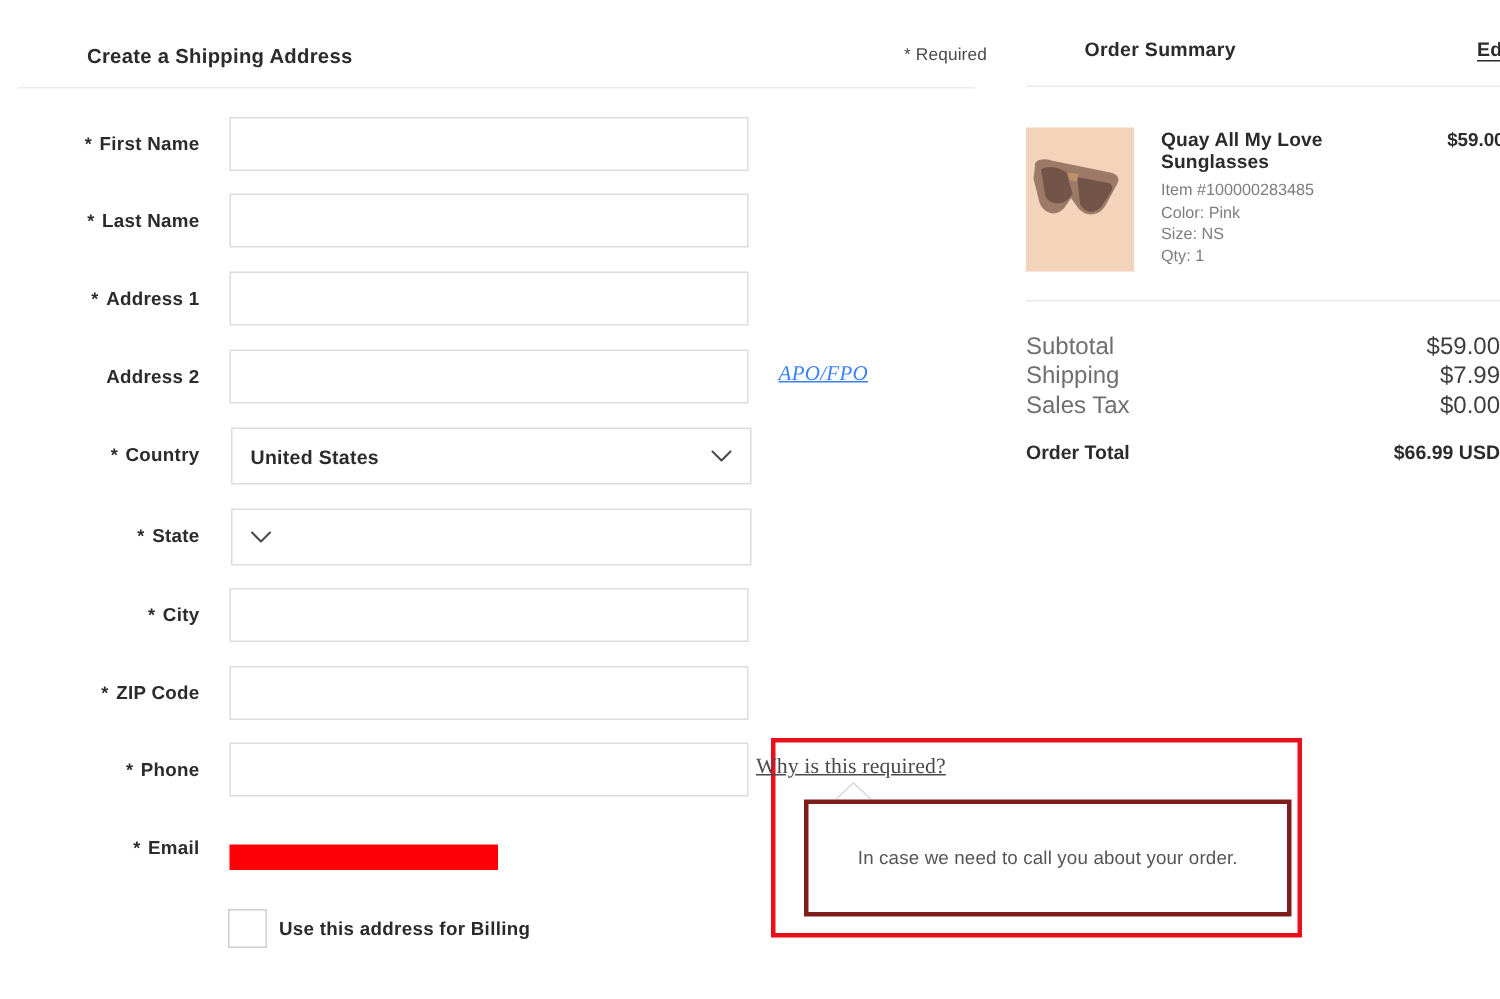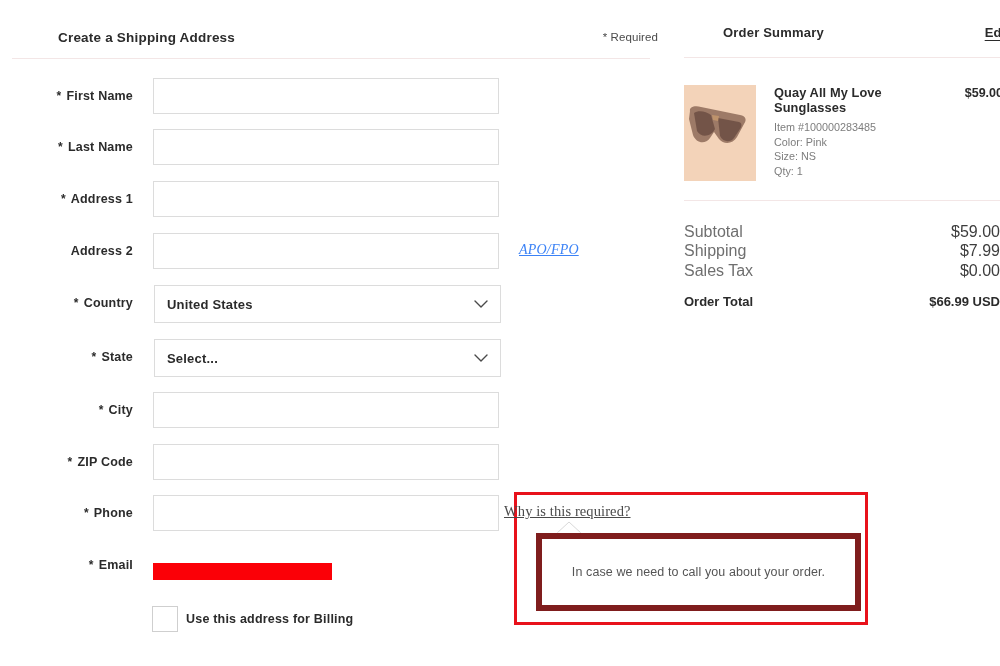--- a/index.html
+++ b/index.html
@@ -103,21 +103,21 @@
   }
   .why-link {
     position: absolute; left: 504px; top: 503px;
     font-family: "Liberation Serif", serif;
     font-size: 14.5px; color: #4a4a4a;
     text-decoration: underline; letter-spacing: .1px;
   }
   .tip {
     position: absolute; left: 536px; top: 533px;
     width: 325px; height: 78px;
-    border: 6px solid #7f1d1d; background: #fff;
+    border: 3px solid #7f1d1d; background: #fff;
     display: flex; align-items: center; justify-content: center;
   }
   .tip-txt { font-size: 12.5px; color: #555555; letter-spacing: .1px; }
   .tip-arrow {
     position: absolute; left: 556px; top: 521px;
     width: 26px; height: 13px; overflow: hidden;
   }
   .tip-arrow svg { display: block; }
 
   
@@ -224,21 +224,20 @@
           </span>
         </div>
       </div>
 
       <div class="row sel r-state">
         <div class="lbl">
           <span class="ast">*</span>
           <span>State</span>
         </div>
         <div class="fld">
-          <span class="sel-val">Select...</span>
           <span class="chev">
             <svg width="14" height="9" viewBox="0 0 14 9">
                 <path d="M1 1 L7 7 L13 1" fill="none" stroke="#4a4a4a" stroke-width="1.4" stroke-linecap="round" stroke-linejoin="round"></path>
               </svg>
           </span>
         </div>
       </div>
 
       <div class="row r-city">
         <div class="lbl">

